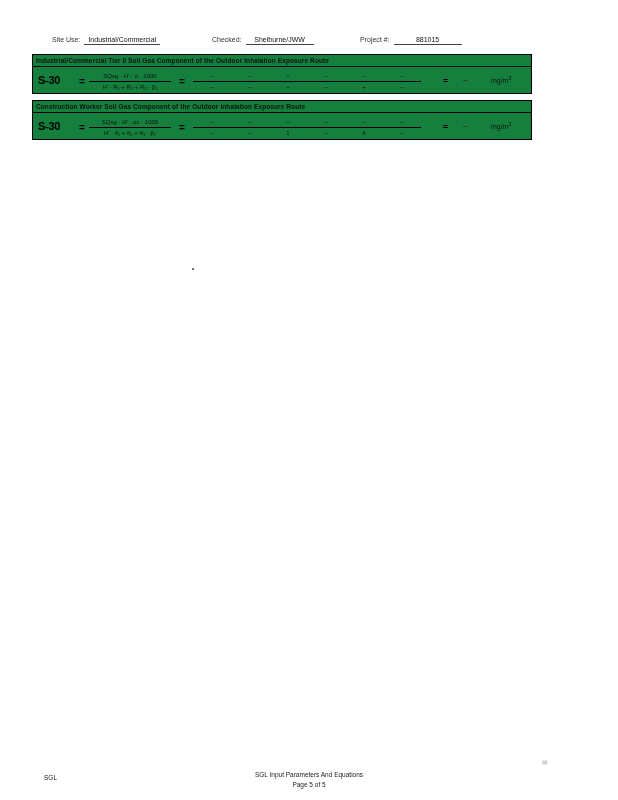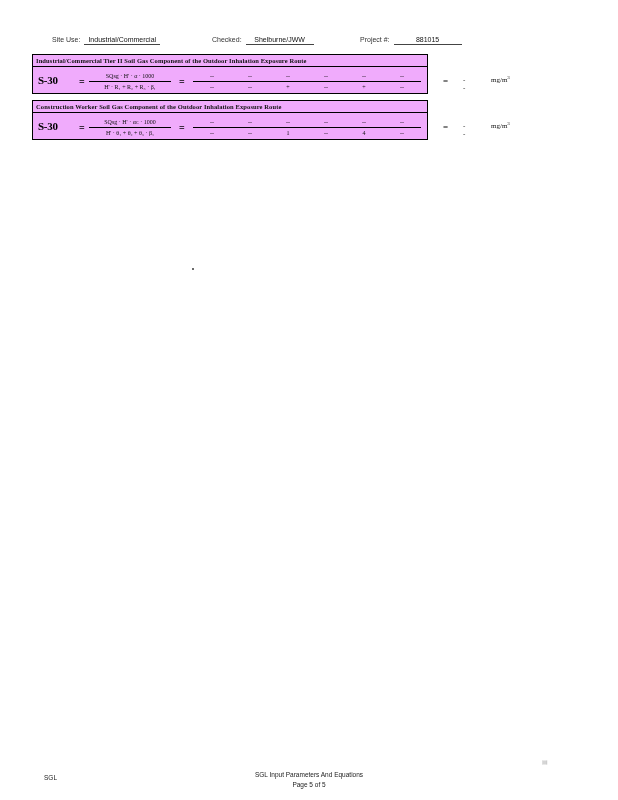--- a/index.html
+++ b/index.html
@@ -54,25 +54,24 @@
   }
 
   #f-site    { left: 12px; }
   #f-checked { left: 172px; }
   #f-project { left: 320px; }
 
   
   .eq-box {
     position: absolute;
     left: 32px;
-    width: 396px;
+    width: 500px;
     border: 1px solid #000;
-    background: #f0abfc;
+    background: #15803d;
     box-sizing: border-box;
-    font-family: Liberation Serif, serif;
   }
   #box-1 { top: 54px; height: 40px; }
   #box-2 { top: 100px; height: 40px; }
 
   .eq-title {
     font-size: 6.5px;
     font-weight: bold;
     color: #111;
     padding: 1.5px 3px 1px 3px;
     border-bottom: 1px solid #000;

